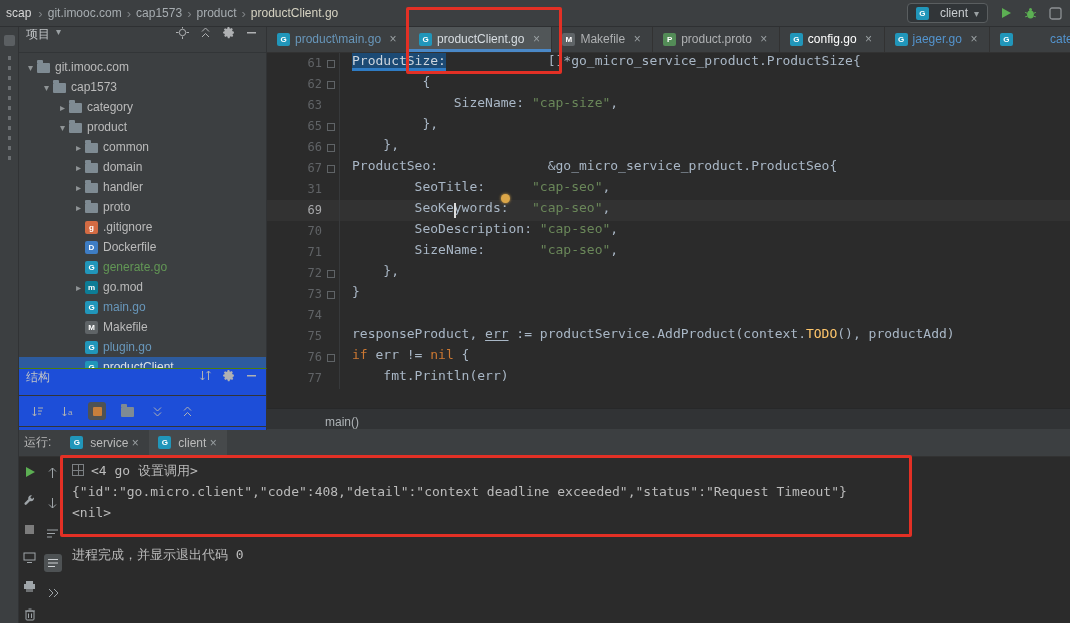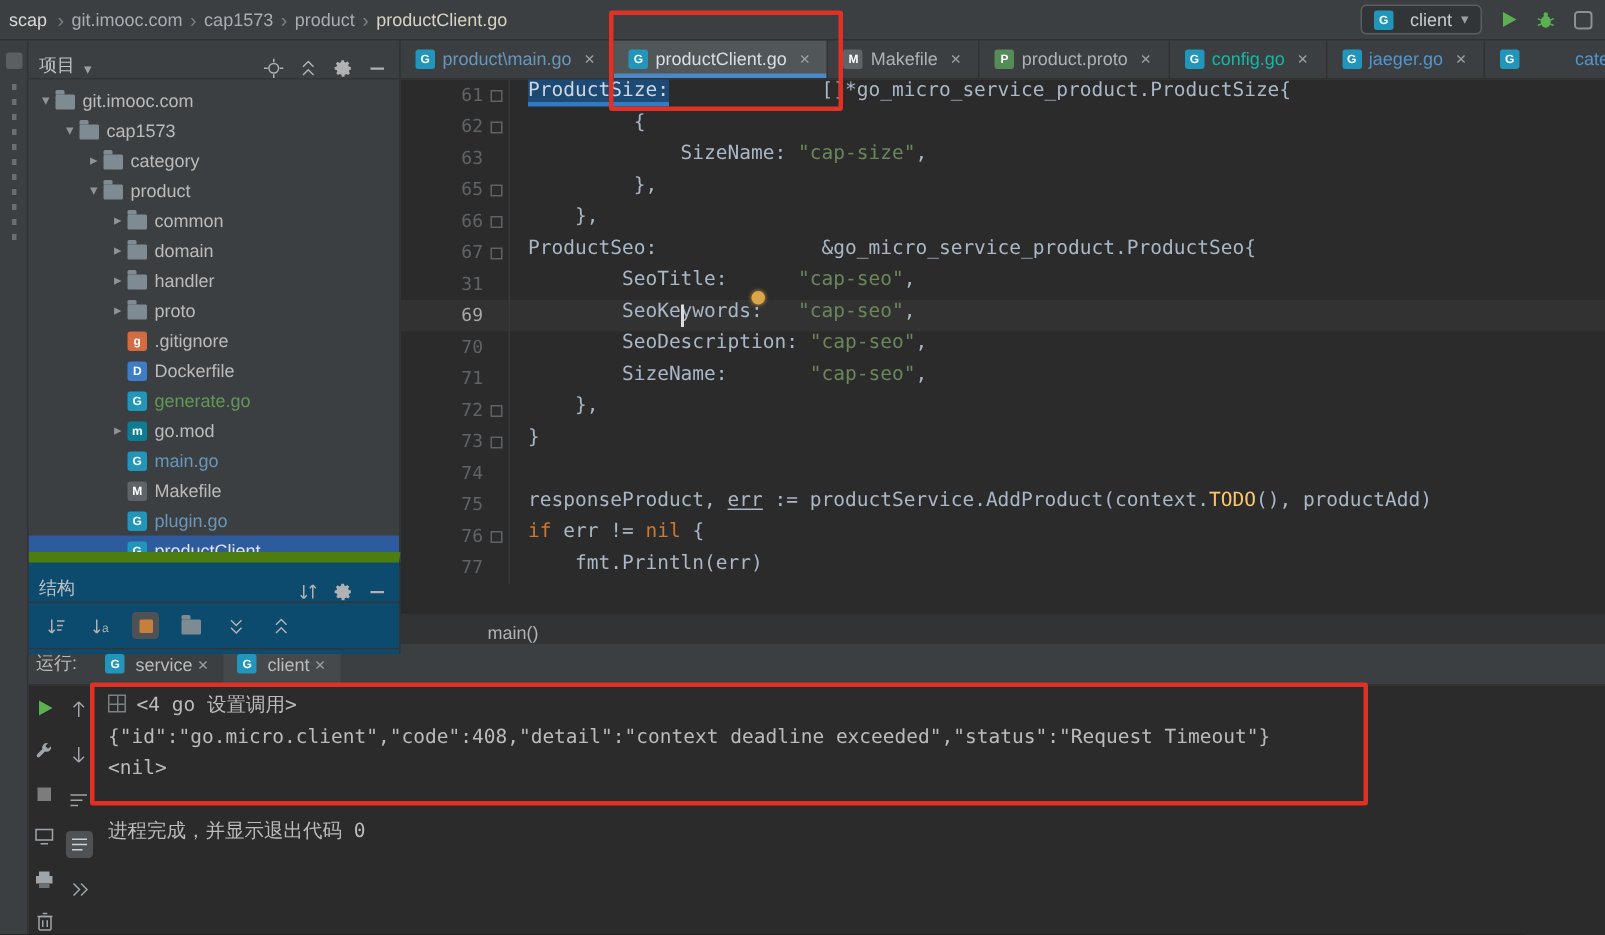--- a/index.html
+++ b/index.html
@@ -24,21 +24,21 @@
   
   .leftstrip{position:absolute;top:26px;left:0;bottom:0;width:18px;background:#3c3f41;
              border-right:1px solid #313335;z-index:4}
   .strip-ic{width:11px;height:11px;margin:9px auto 0;background:#5b5f62;border-radius:2px}
   .strip-dots{width:3px;height:110px;margin:10px auto 0;
               background:repeating-linear-gradient(#6a6e71 0 4px,transparent 4px 10px)}
 
   
   .project{position:absolute;top:26px;left:18px;width:248px;height:342px;background:#3c3f41;
            border-right:1px solid #313335;display:flex;flex-direction:column;overflow:hidden;z-index:1}
-  .panel-header{height:26px;flex:none;display:flex;align-items:flex-end;gap:6px;padding:0 8px;
+  .panel-header{height:26px;flex:none;display:flex;align-items:flex-start;gap:6px;padding:0 8px;
                 border-bottom:1px solid #323537;color:#c0c3c6}
   .ph-caret{color:#9aa0a3;font-size:10px}
   .ph-icons{margin-left:auto;display:flex;align-items:center;gap:10px}
   .ph-icons span{display:inline-flex}
   .tree{flex:1;overflow:hidden;padding-top:4px}
   .tree-row{height:20px;display:flex;align-items:center;white-space:nowrap;color:#bbbbbb}
   .tree-row.sel{background:#2d5b9e;color:#e8eaec}
   .arrow{width:13px;flex:none;color:#8f9496;font-size:10px;text-align:center}
   .tree-label{margin-left:0}
 
@@ -50,22 +50,22 @@
   .fi-folder::before{content:"";position:absolute;top:-3px;left:0;width:6px;height:3px;background:#7f8b93;
                      border-radius:1px 1px 0 0}
   .fi-go{background:#2196ba}
   .fi-mk{background:#5f6467}
   .fi-proto{background:#538c57}
   .fi-docker{background:#3e7dc4}
   .fi-git{background:#d36b43}
   .fi-gomod{background:#0d7d96}
 
   
-  .structure{position:absolute;top:368px;left:18px;width:248px;height:61px;background:#0c4a6e;
-             border-top:7px solid #4d7c0f;border-right:1px solid #313335;z-index:3}
+  .structure{position:absolute;top:368px;left:18px;width:248px;height:61px;background:#1d4ed8;
+             border-top:1px solid #4d7c0f;border-right:1px solid #313335;z-index:3}
   .st-toolbar{height:30px;display:flex;align-items:center;gap:12px;padding:0 10px;border-bottom:1px solid #323537}
   .st-toolbar .tbtn{display:inline-flex;align-items:center;justify-content:center;width:18px;height:18px;border-radius:3px}
   .tbtn.on{background:#4e5254}
 
   
   .editor{position:absolute;top:26px;left:267px;right:0;height:403px;background:#2b2b2b;overflow:hidden}
   .tabs{height:26px;background:#3c3f41;border-bottom:1px solid #323232;display:flex;overflow:hidden}
   .tab{display:flex;align-items:center;height:26px;padding:0 10px;border-right:1px solid #323232}
   .tab.sel{background:#515658;box-shadow:inset 0 -3px 0 #4a88c7}
   .tab-label{margin-right:7px}
@@ -348,21 +348,21 @@
           <span class="tab-label" style="color: rgb(175, 177, 179);">Makefile</span>
           <span class="tab-close">×</span>
         </div>
         <div class="tab">
           <span class="fi fi-proto">P</span>
           <span class="tab-label" style="color: rgb(175, 177, 179);">product.proto</span>
           <span class="tab-close">×</span>
         </div>
         <div class="tab">
           <span class="fi fi-go">G</span>
-          <span class="tab-label" style="color: #14b8a6;">config.go</span>
+          <span class="tab-label" style="color: #ffffff;">config.go</span>
           <span class="tab-close">×</span>
         </div>
         <div class="tab">
           <span class="fi fi-go">G</span>
           <span class="tab-label" style="color: rgb(83, 148, 206);">jaeger.go</span>
           <span class="tab-close">×</span>
         </div>
         <div class="tab">
           <span class="fi fi-go">G</span>
           <span class="tab-label" style="color: rgb(83, 148, 206); margin-left: 32px;">categor</span>

